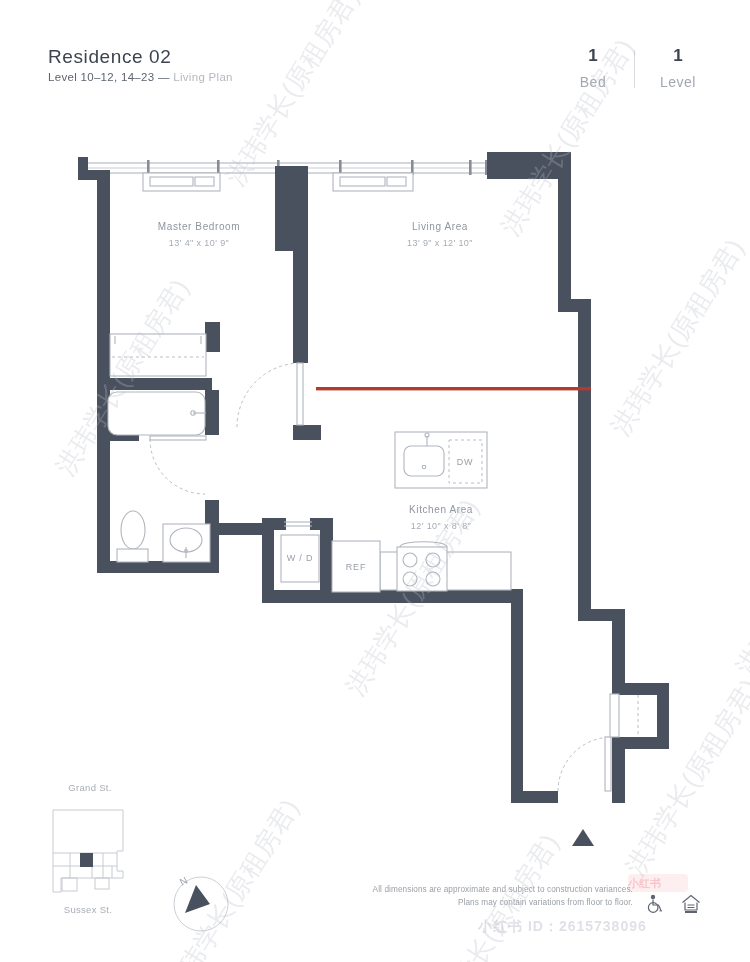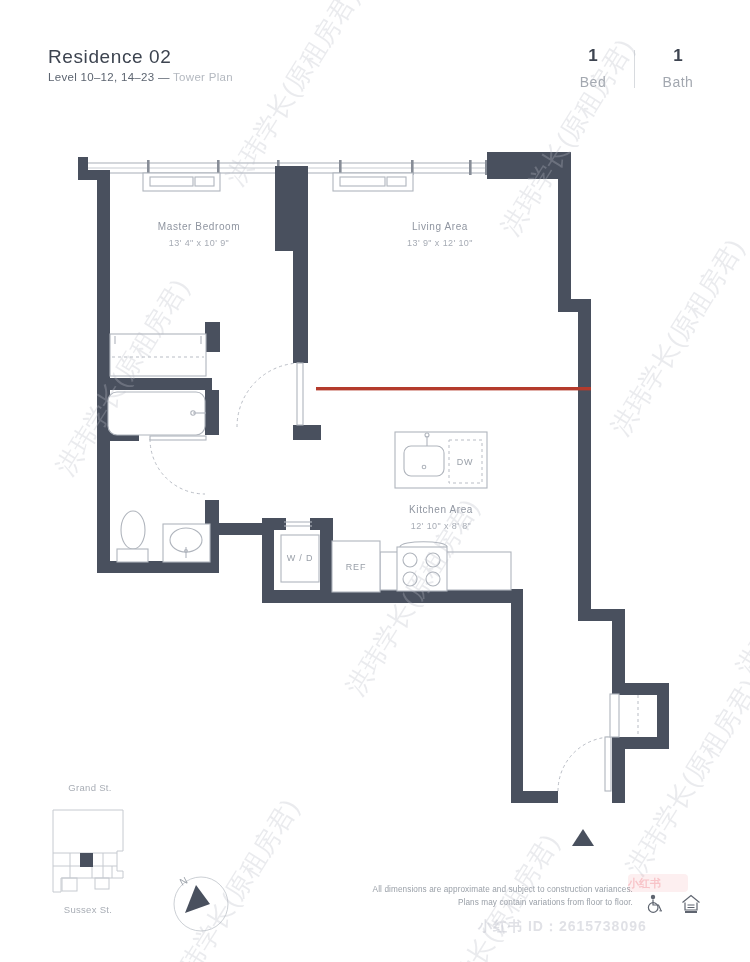--- a/index.html
+++ b/index.html
@@ -44,30 +44,30 @@
 </style>
 </head>
 <body>
 
 <div class="canvas">
 
   <div class="header">
     <div class="title">Residence 02</div>
     <div class="subtitle">
       <span>Level 10–12, 14–23 —</span>
-      <span class="lite">Tower Plan</span>
+      <span class="lite">Living Plan</span>
     </div>
     <div class="stat stat1">
       <div class="v">1</div>
       <div class="l">Bed</div>
     </div>
     <div class="stat-divider"></div>
     <div class="stat stat2">
       <div class="v">1</div>
-      <div class="l">Bath</div>
+      <div class="l">Level</div>
     </div>
   </div>
 
   <svg class="plan" width="750" height="962" viewBox="0 0 750 962">
 
     <g>
       <rect x="85" y="163" width="403" height="10" class="thin"></rect>
       <line x1="85" y1="168" x2="488" y2="168" class="thinline" style="stroke-width:.7"></line>
       <g fill="#878d97">
         <rect x="84" y="160" width="2.6" height="15"></rect>

